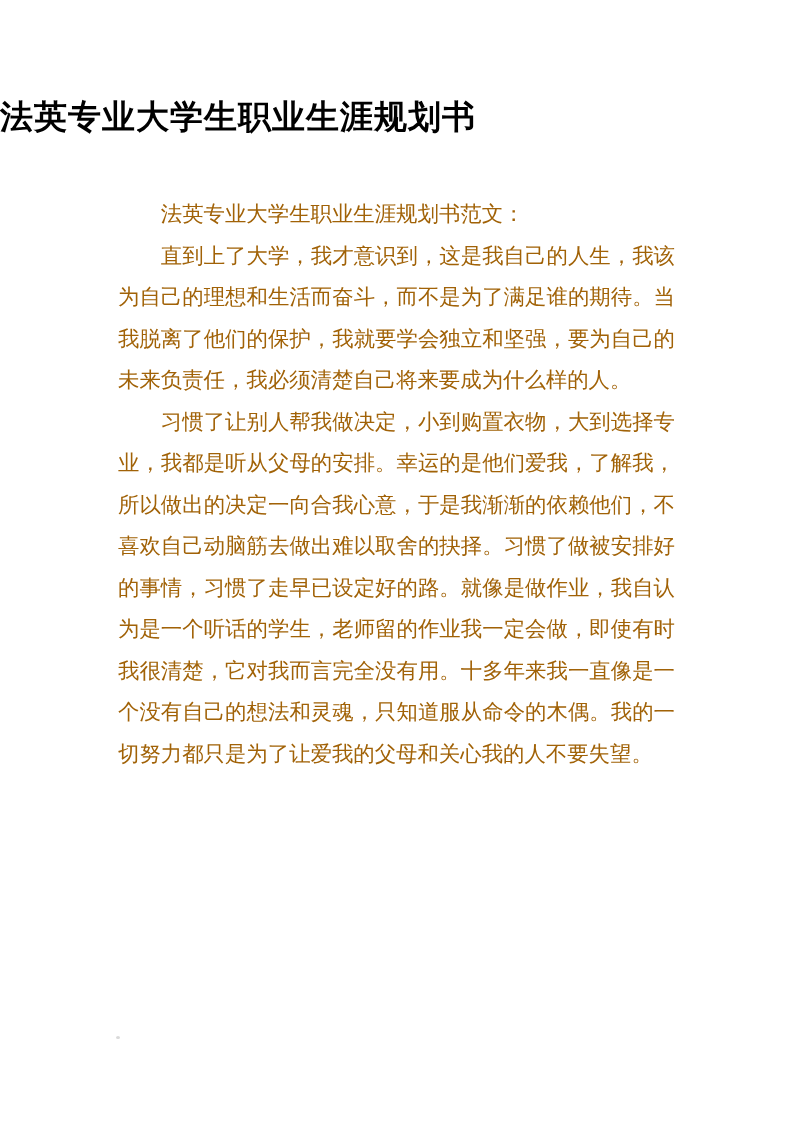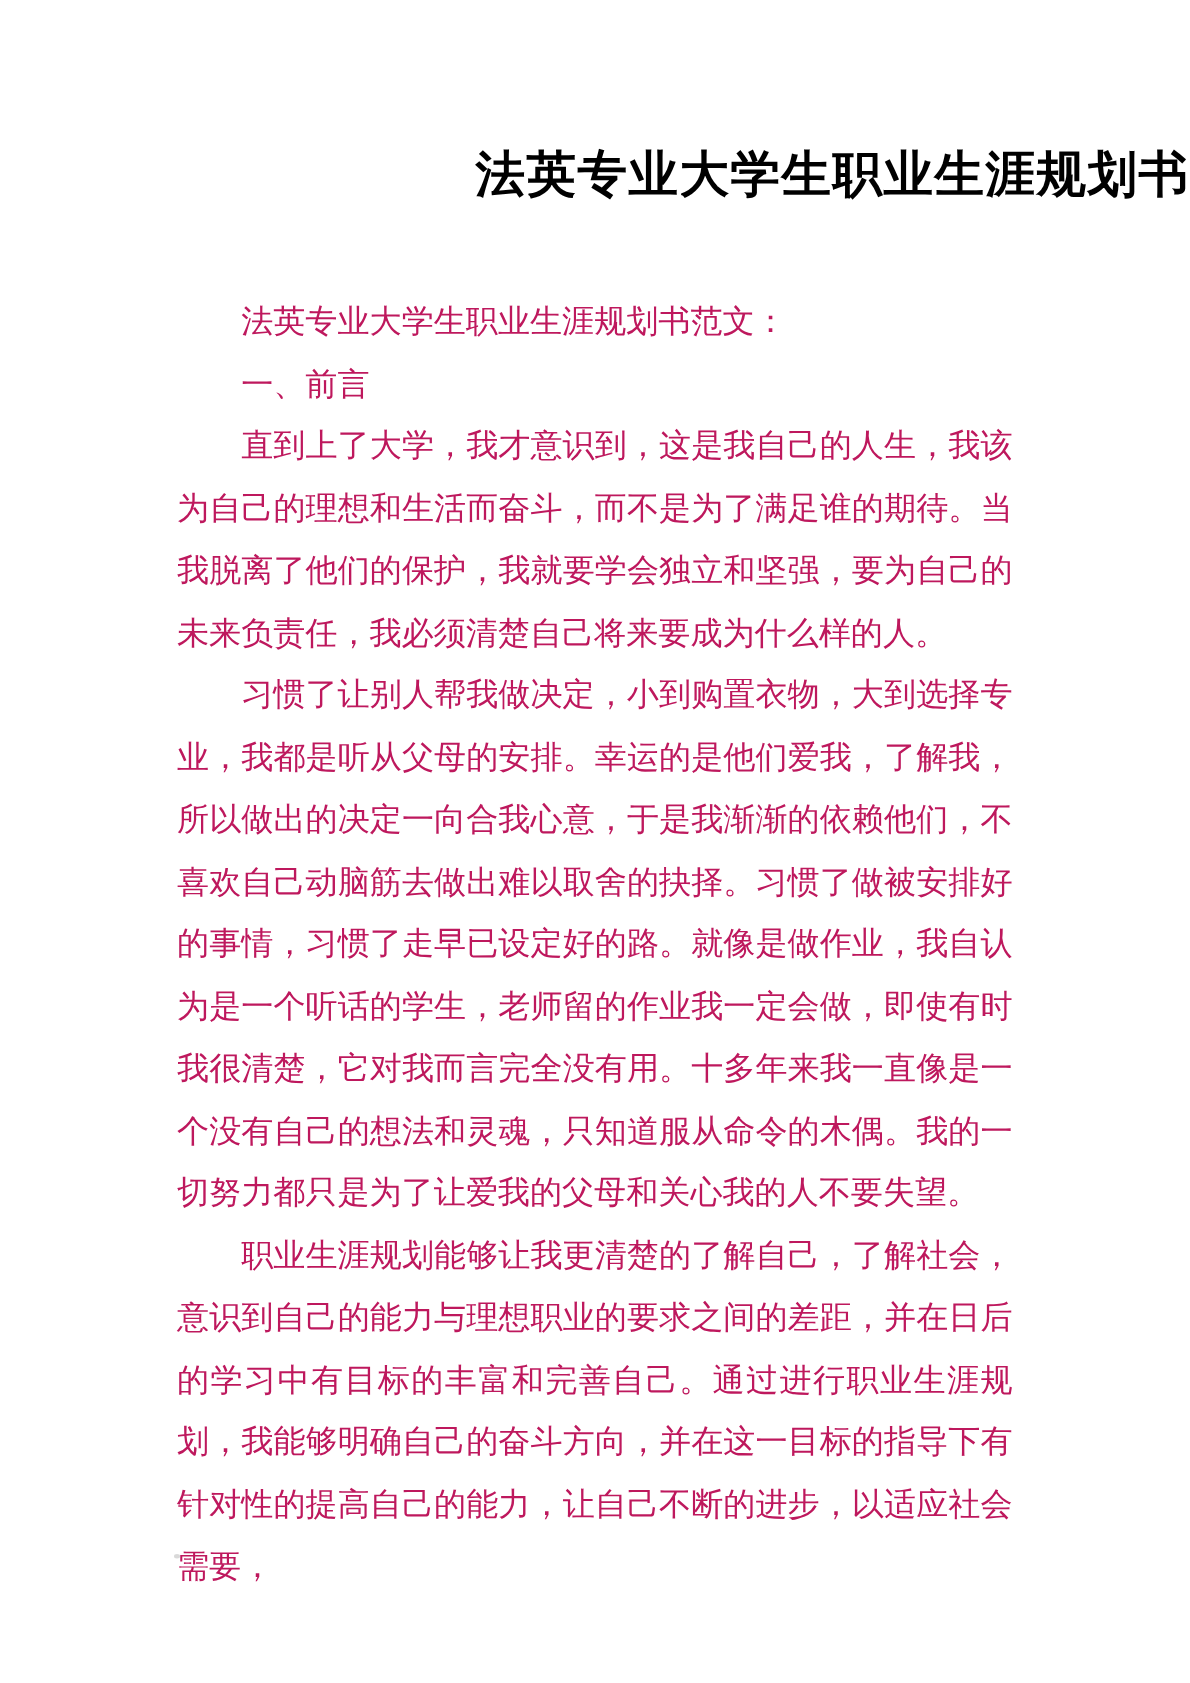--- a/index.html
+++ b/index.html
@@ -16,28 +16,28 @@
     overflow: hidden;
     font-family: "Liberation Serif", "DejaVu Serif", serif;
   }
   .doc-title {
     margin: 0;
     padding-top: 95px;
     line-height: 44px;
     font-size: 33px;
     font-weight: 700;
     letter-spacing: 1px;
-    text-align: right;
+    text-align: left;
     color: #000000;
   }
   .doc-body {
     margin: 55px 118px 0 118px;   
     font-size: 21.4px;
     line-height: 41.5px;
-    color: #be185d;
+    color: #a16207;
     text-align: justify;
   }
   .doc-body p {
     margin: 0;
     padding: 0;
     text-indent: 2em;
   }
   .scan-dot {
     position: absolute;
     left: 116px;
@@ -53,25 +53,23 @@
 <body>
 
 <div class="page">
 
   <h1 class="doc-title">法英专业大学生职业生涯规划书</h1>
 
   <div class="doc-body">
 
     <p>法英专业大学生职业生涯规划书范文：</p>
 
-    <p>一、前言</p>
 
     <p>直到上了大学，我才意识到，这是我自己的人生，我该为自己的理想和生活而奋斗，而不是为了满足谁的期待。当我脱离了他们的保护，我就要学会独立和坚强，要为自己的未来负责任，我必须清楚自己将来要成为什么样的人。</p>
 
     <p>习惯了让别人帮我做决定，小到购置衣物，大到选择专业，我都是听从父母的安排。幸运的是他们爱我，了解我，所以做出的决定一向合我心意，于是我渐渐的依赖他们，不喜欢自己动脑筋去做出难以取舍的抉择。习惯了做被安排好的事情，习惯了走早已设定好的路。就像是做作业，我自认为是一个听话的学生，老师留的作业我一定会做，即使有时我很清楚，它对我而言完全没有用。十多年来我一直像是一个没有自己的想法和灵魂，只知道服从命令的木偶。我的一切努力都只是为了让爱我的父母和关心我的人不要失望。</p>
 
-    <p>职业生涯规划能够让我更清楚的了解自己，了解社会，意识到自己的能力与理想职业的要求之间的差距，并在日后的学习中有目标的丰富和完善自己。通过进行职业生涯规划，我能够明确自己的奋斗方向，并在这一目标的指导下有针对性的提高自己的能力，让自己不断的进步，以适应社会需要，</p>
 
   </div>
 
   <div class="scan-dot"></div>
 
 </div>
 
 </body></html>

